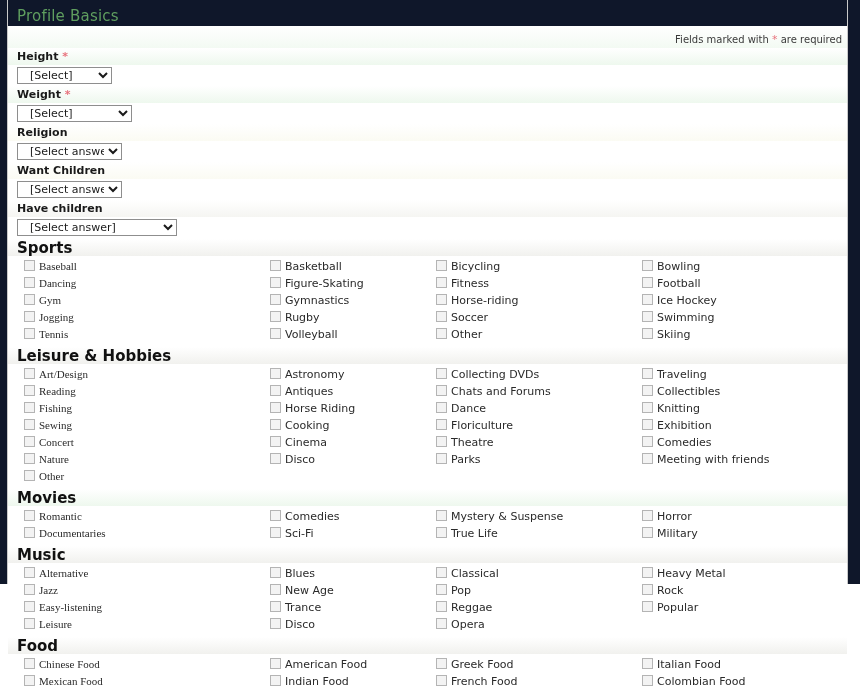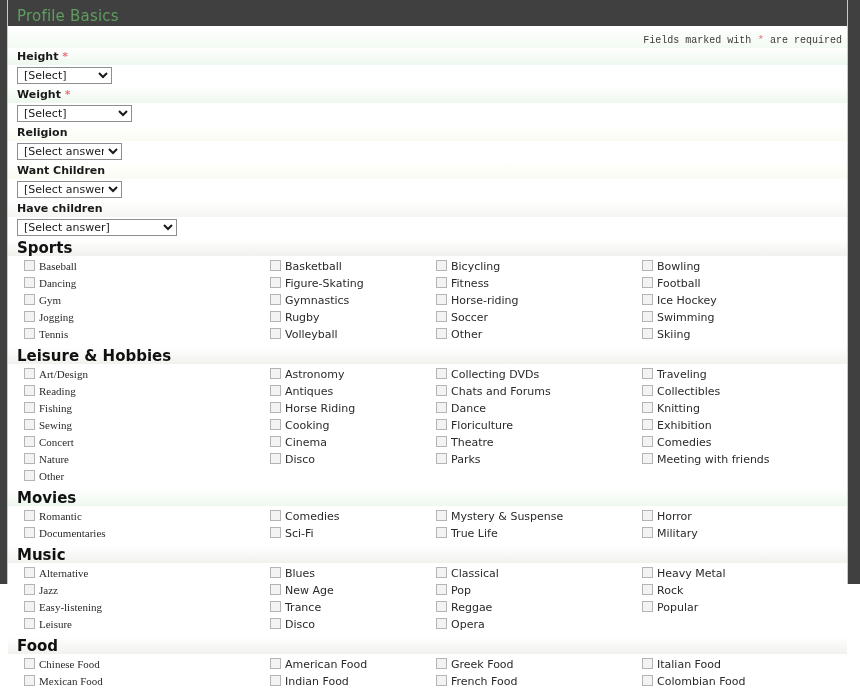--- a/index.html
+++ b/index.html
@@ -12,21 +12,21 @@
     font-family: "DejaVu Sans", "Liberation Sans", sans-serif;
     font-size: 11px;
     color: #222222;
     overflow: hidden;
   }
 
   #page {
     position: relative;
     width: 860px;
     height: 584px;
-    background: #404040;
+    background: #0f172a;
   }
 
   
   .frame-left, .frame-right {
     position: absolute;
     top: 0; bottom: 0;
     width: 1px;
     background: #c9c9c9;
   }
   .frame-left  { left: 7px; }
@@ -56,21 +56,20 @@
     position: relative;
     background: linear-gradient(to bottom, #ffffff 0%, #f3faf3 100%);
   }
   .required-note {
     position: absolute;
     right: 5px;
     bottom: 2px;
     font-size: 10px;
     color: #3a3a3a;
     white-space: nowrap;
-    font-family: Liberation Mono, monospace;
   }
   .star { color: #e8737d; font-size: 11px; }
 
   
   .field-label {
     font-weight: bold;
     font-size: 11px;
     color: #1a1a1a;
     padding: 2px 0 8px 9px;
     line-height: 13px;
@@ -90,21 +89,21 @@
     padding: 2px 0 3px 9px;
     background: #ffffff;
     height: 21px;
   }
 
   select.sel {
     font-family: "DejaVu Sans", "Liberation Sans", sans-serif;
     font-size: 11px;
     color: #1a1a1a;
     height: 17px;
-    padding: 0 1px 0 2px;
+    padding: 0 1px 0 8px;
     border: 1px solid #8e8e8e;
     background: #ffffff;
     vertical-align: top;
   }
   select.w-small  { width: 95px; }
   select.w-med    { width: 115px; }
   select.w-ans    { width: 105px; }
   select.w-wide   { width: 160px; }
 
   

